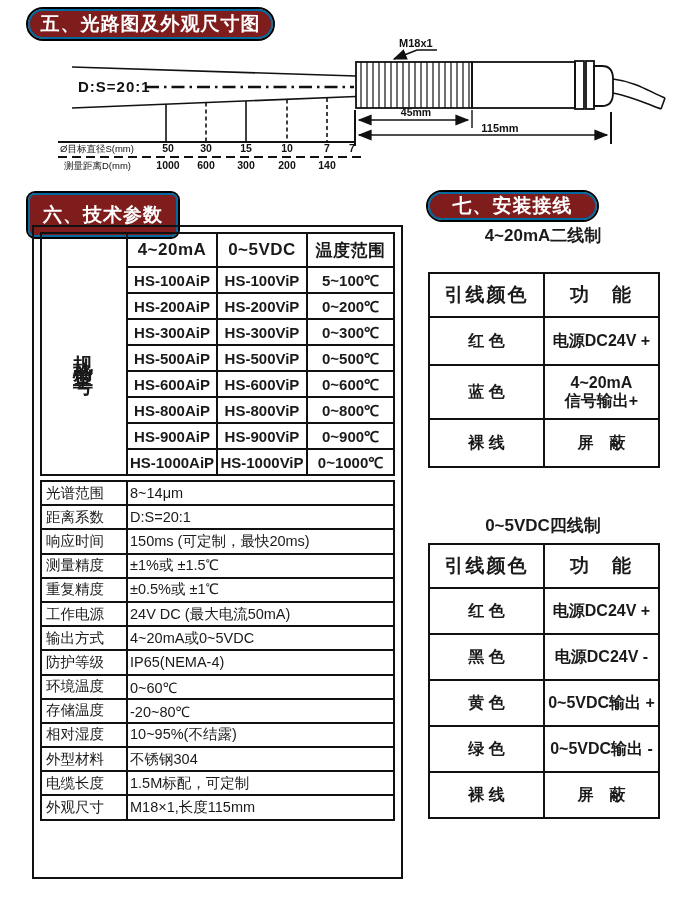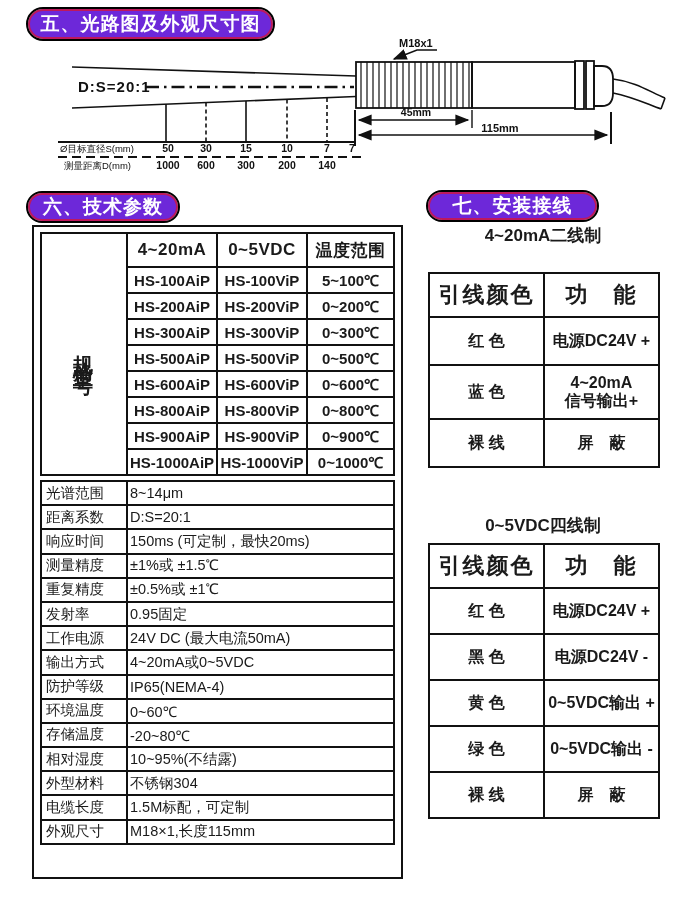--- a/index.html
+++ b/index.html
@@ -1,27 +1,27 @@
 <!DOCTYPE html>
 <html><head>
 <meta charset="utf-8">
 <style>
   html,body{margin:0;padding:0;}
   body{
     width:700px;height:907px;position:relative;background:#ffffff;
     font-family:"Liberation Sans",sans-serif;color:#1a1a1a;overflow:hidden;
   }
   .pill{
-    position:absolute;background:#6d28d9;color:#fff;font-weight:bold;
-    border:2px solid #be185d;outline:2px solid #000;border-radius:15px;
+    position:absolute;background:#7f1d1d;color:#fff;font-weight:bold;
+    border:2px solid #0369a1;outline:2px solid #000;border-radius:15px;
     display:flex;align-items:center;justify-content:center;
     letter-spacing:1px;box-sizing:border-box;
   }
   #title5{left:28px;top:9px;width:245px;height:30px;font-size:19px;}
-  #title6{left:28px;top:193px;width:150px;height:28px;font-size:19px;}
+  #title6{left:28px;top:193px;width:150px;height:44px;font-size:19px;border-radius:7px;}
   #title7{left:428px;top:192px;width:169px;height:28px;font-size:19px;}
 
   #diagram{position:absolute;left:0;top:0;}
 
   
   #specbox{
     position:absolute;left:32px;top:225px;width:371px;height:654px;
     border:2px solid #111;box-sizing:border-box;padding:5px 6px;
   }
   table{border-collapse:collapse;width:100%;table-layout:fixed;}
@@ -38,21 +38,21 @@
   #paramtable td.k{width:86px;padding-left:4px;}
   #paramtable td.v{padding-left:2px;}
 
   
   .subtitle{position:absolute;width:230px;text-align:center;font-weight:bold;font-size:17px;}
   #sub1{left:428px;top:224px;}
   #sub2{left:428px;top:514px;}
   .wiring{position:absolute;width:230px;}
   #wiring1{left:428px;top:272px;}
   #wiring2{left:428px;top:543px;}
-  .wiring th{height:42px;font-size:22px;letter-spacing:2px;}
+  .wiring th{height:42px;font-size:19px;letter-spacing:2px;}
   .wiring td{font-size:16px;white-space:pre-line;line-height:1.15;font-weight:bold;}
   .wiring col{width:115px;}
   #wiring1 tr.r0 td{height:46px;}
   #wiring1 tr.r1 td{height:52px;}
   #wiring1 tr.r2 td{height:46px;}
   #wiring2 tr td{height:44px;}
 
   text{fill:#111;}
   .dsvg{stroke:#111;fill:none;}
 </style>
@@ -199,24 +199,20 @@
         </tr>
     <tr>
           <td class="k">测量精度</td>
           <td class="v">±1%或 ±1.5℃</td>
         </tr>
     <tr>
           <td class="k">重复精度</td>
           <td class="v">±0.5%或 ±1℃</td>
         </tr>
     <tr>
-          <td class="k">发射率</td>
-          <td class="v">0.95固定</td>
-        </tr>
-    <tr>
           <td class="k">工作电源</td>
           <td class="v">24V DC (最大电流50mA)</td>
         </tr>
     <tr>
           <td class="k">输出方式</td>
           <td class="v">4~20mA或0~5VDC</td>
         </tr>
     <tr>
           <td class="k">防护等级</td>
           <td class="v">IP65(NEMA-4)</td>

